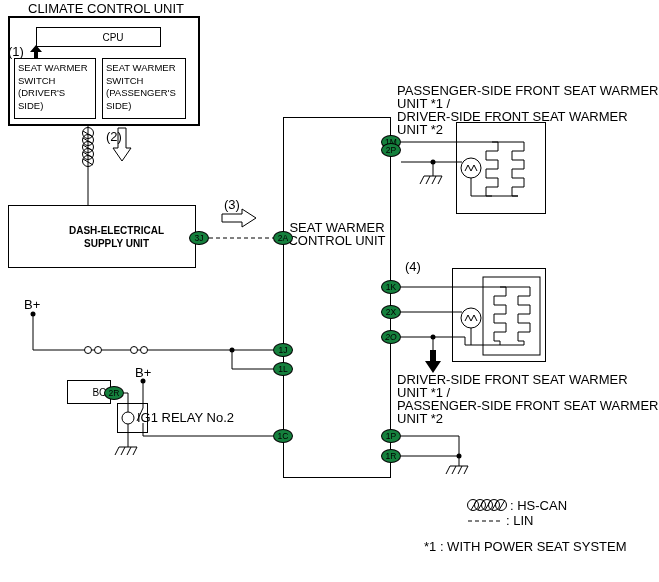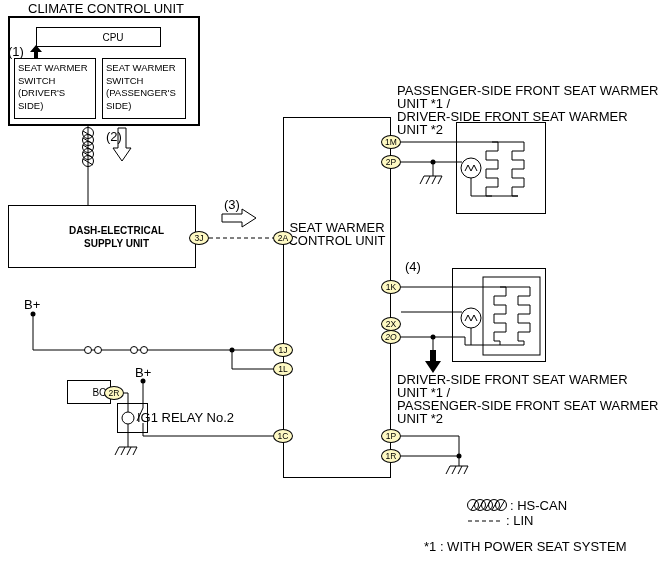--- a/index.html
+++ b/index.html
@@ -10,21 +10,21 @@
   }
   svg.wiring { position:absolute; left:0; top:0; z-index:1; }
   .box { position:absolute; border:1px solid #000; background:transparent; z-index:2;padding-left:29px; }
   .thick { border-width:2px; }
   .cbox { display:flex; align-items:center; justify-content:center; text-align:center;
           white-space:pre-line; font-size:10px; line-height:13px; z-index:3; }
   .swbox { font-size:9.5px; line-height:12.5px; padding:3px 2px 0 3px; white-space:pre-line; z-index:3; }
   .lbl { position:absolute; font-size:13px; line-height:13px; white-space:pre-line; z-index:3; }
   .pin {
     position:absolute; width:20px; height:14px; border:1px solid #000; border-radius:50%;
-    background:#fef9c3; display:flex; align-items:center; justify-content:center;
+    background:#15803d; display:flex; align-items:center; justify-content:center;
     font-size:8.5px; line-height:1; z-index:4;
   }
 </style>
 </head>
 <body>
 
 <div class="canvas">
 
   <svg class="wiring" width="659" height="582" viewBox="0 0 659 582">
     <defs>
@@ -155,23 +155,23 @@
   <div class="lbl" style="left:106px; top:130px;">(2)</div>
   <div class="lbl" style="left:224px; top:198px;">(3)</div>
   <div class="lbl" style="left:405px; top:260px;">(4)</div>
 
   <div class="lbl" style="left:24px; top:298px;">B+</div>
   <div class="lbl" style="left:135px; top:366px;">B+</div>
 
   <div class="pin" style="left:189px; top:231px;">3J</div>
   <div class="pin" style="left:273px; top:231px;">2A</div>
   <div class="pin" style="left:381px; top:135px;">1M</div>
-  <div class="pin" style="left:381px; top:155px;text-align:right;">2P</div>
+  <div class="pin" style="left:381px; top:143px;text-align:right;">2P</div>
   <div class="pin" style="left:381px; top:280px;">1K</div>
-  <div class="pin" style="left:381px; top:305px;margin-top:12px;">2X</div>
+  <div class="pin" style="left:381px; top:305px;">2X</div>
   <div class="pin" style="left:381px; top:330px;font-style:italic;">2O</div>
   <div class="pin" style="left:273px; top:343px;">1J</div>
   <div class="pin" style="left:273px; top:362px;">1L</div>
   <div class="pin" style="left:273px; top:429px;">1C</div>
   <div class="pin" style="left:381px; top:429px;">1P</div>
   <div class="pin" style="left:381px; top:449px;">1R</div>
   <div class="pin" style="left:104px; top:386px;">2R</div>
 
   <div class="lbl" style="left:510px; top:499px;">: HS-CAN</div>
   <div class="lbl" style="left:506px; top:514px;">: LIN</div>

